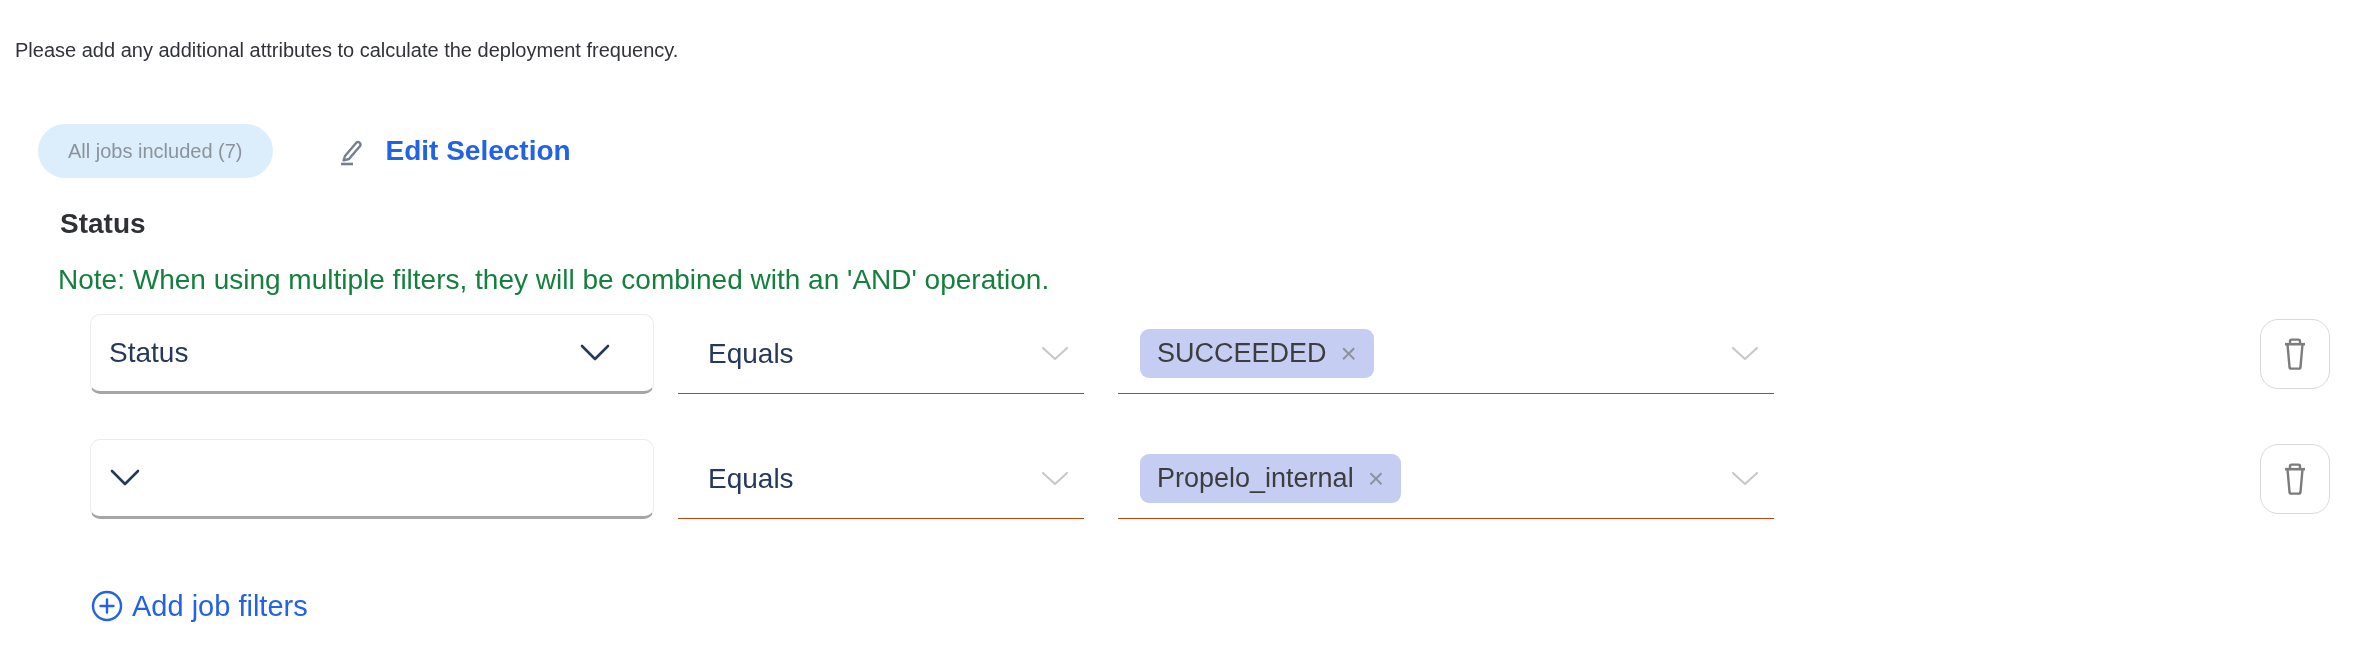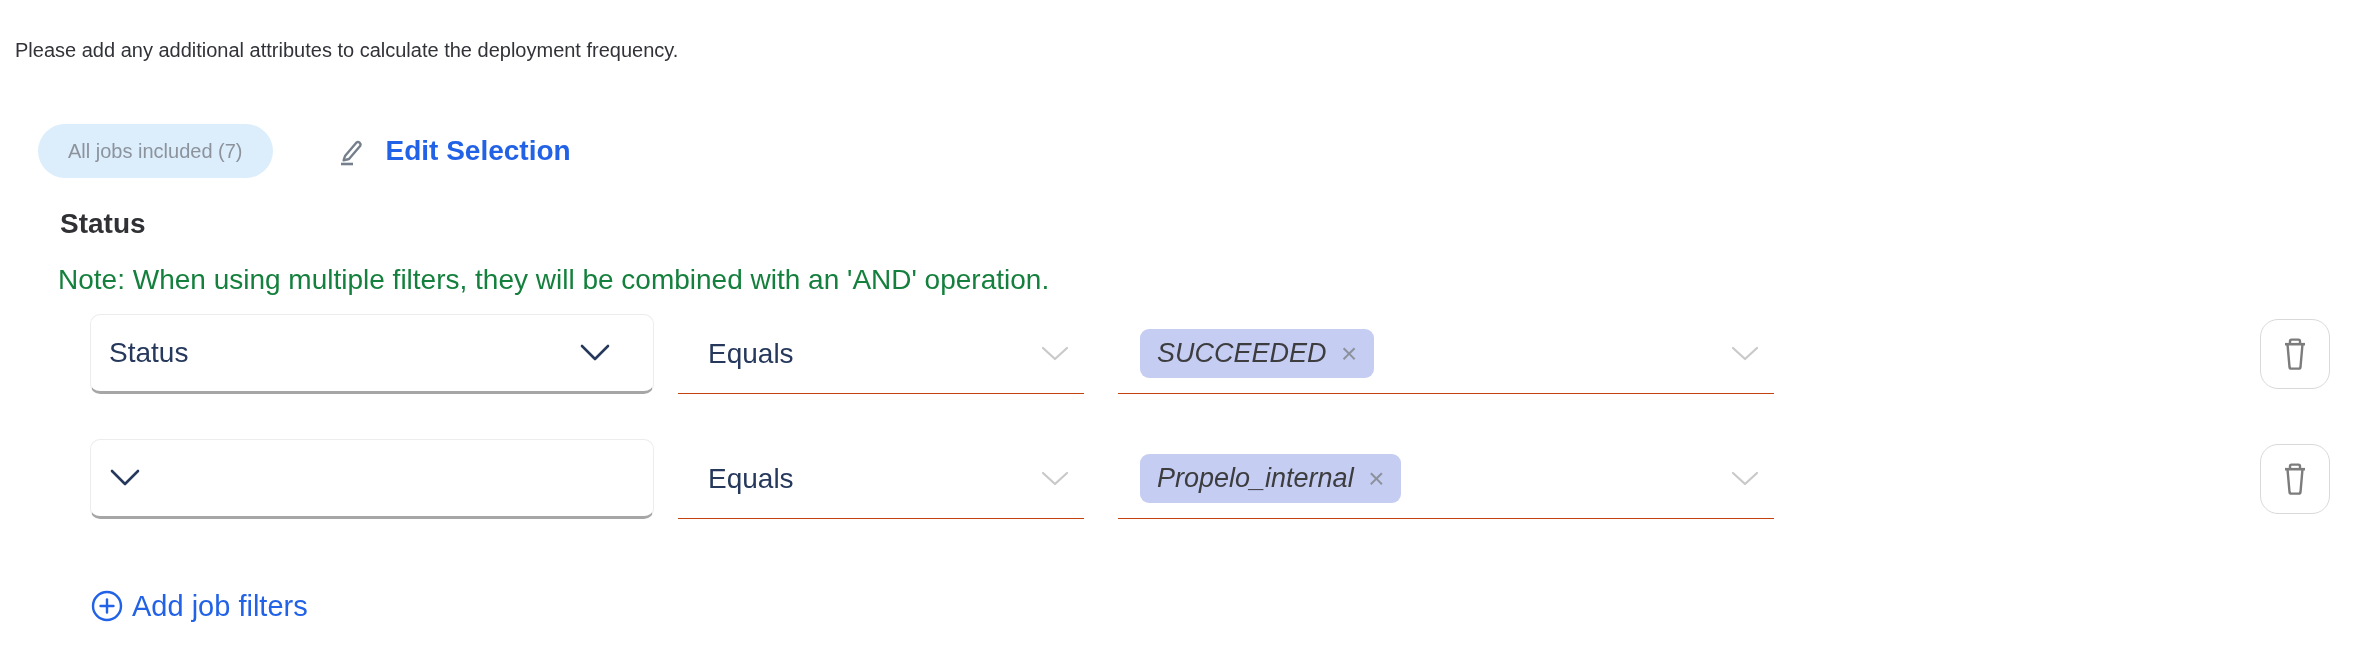--- a/index.html
+++ b/index.html
@@ -88,21 +88,20 @@
   }
   .op-select {
     width: 406px;
     margin-left: 24px;
     padding: 0 14px 0 30px;
   }
   .val-select {
     width: 656px;
     margin-left: 34px;
     padding: 0 14px 0 22px;
-    font-style: italic;
   }
   .select-label {
     flex: 1;
     font-size: 28px;
     color: #26395c;
     white-space: nowrap;
     overflow: hidden;
   }
   .attr-select .chevron { margin-right: 20px; }
 

